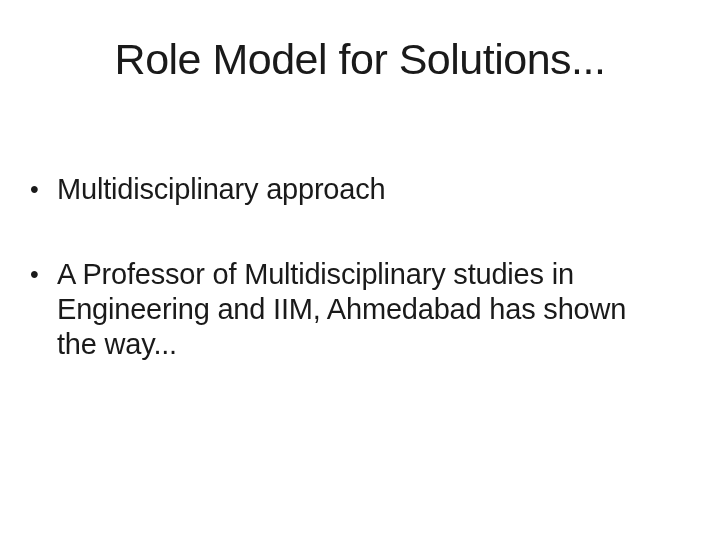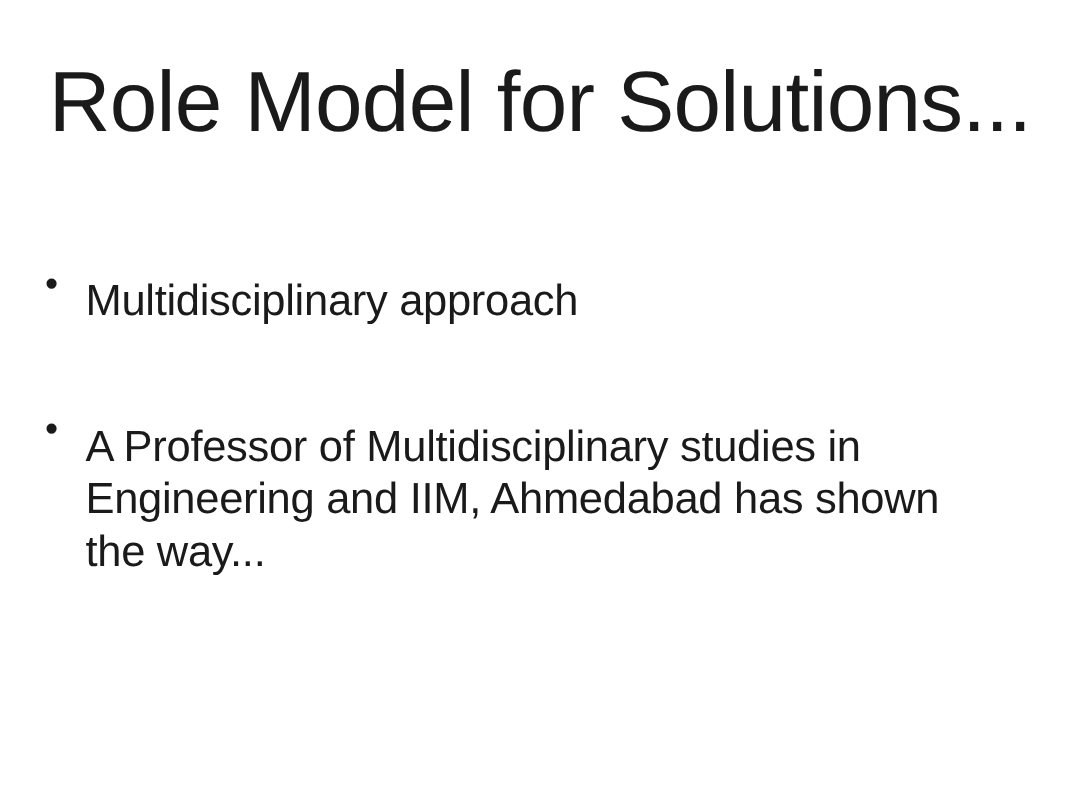--- a/index.html
+++ b/index.html
@@ -16,21 +16,21 @@
     font-family: "Liberation Sans", sans-serif;
     color: #1a1a1a;
   }
   .slide-title {
     position: absolute;
     top: 34px;
     left: 0;
     right: 0;
     margin: 0;
     text-align: center;
-    font-size: 57px;
+    font-size: 43px;
     font-weight: 400;
     letter-spacing: -0.5px;
     line-height: 1.2;
     color: #1a1a1a;
   }
   .bullet-list {
     position: absolute;
     top: 172px;
     left: 30px;
     width: 632px;
@@ -49,21 +49,20 @@
     margin-top: 50px;
   }
   .bullet-marker {
     flex: 0 0 27px;
     width: 27px;
     font-size: 25px;
     line-height: 35px;
   }
   .bullet-text {
     flex: 1 1 auto;
-    margin-top: 12px;
   }
 </style>
 </head>
 <body>
 
 <div class="slide">
   <h1 class="slide-title">Role Model for Solutions...</h1>
 
   <ul class="bullet-list">
     <li class="bullet-item">

